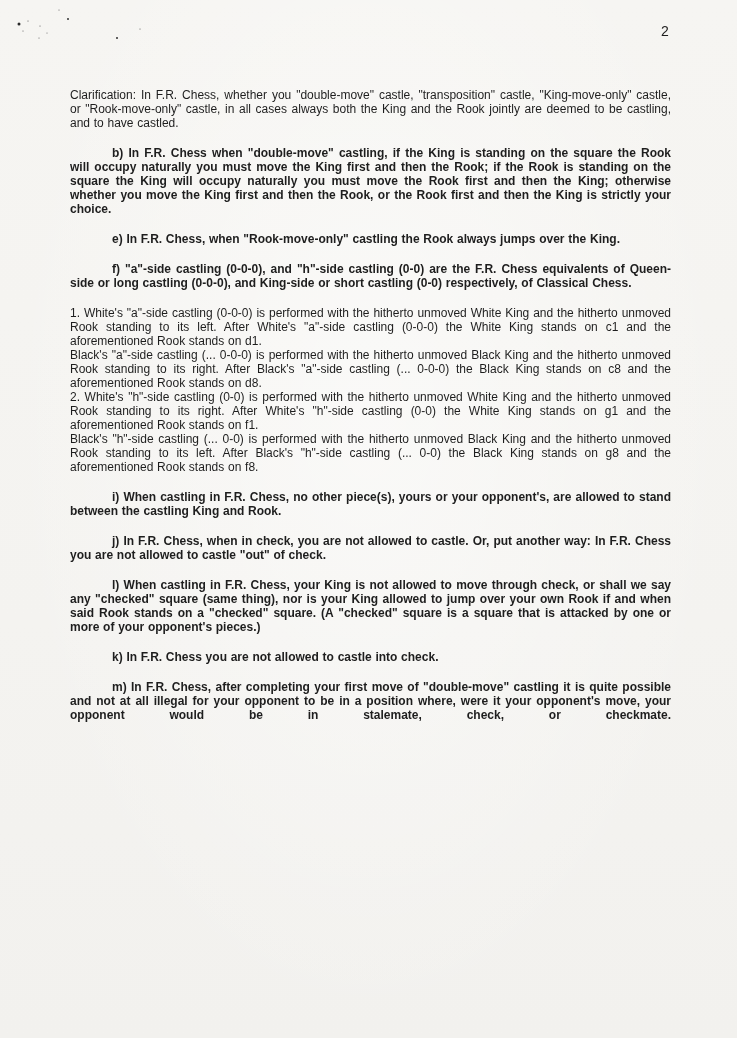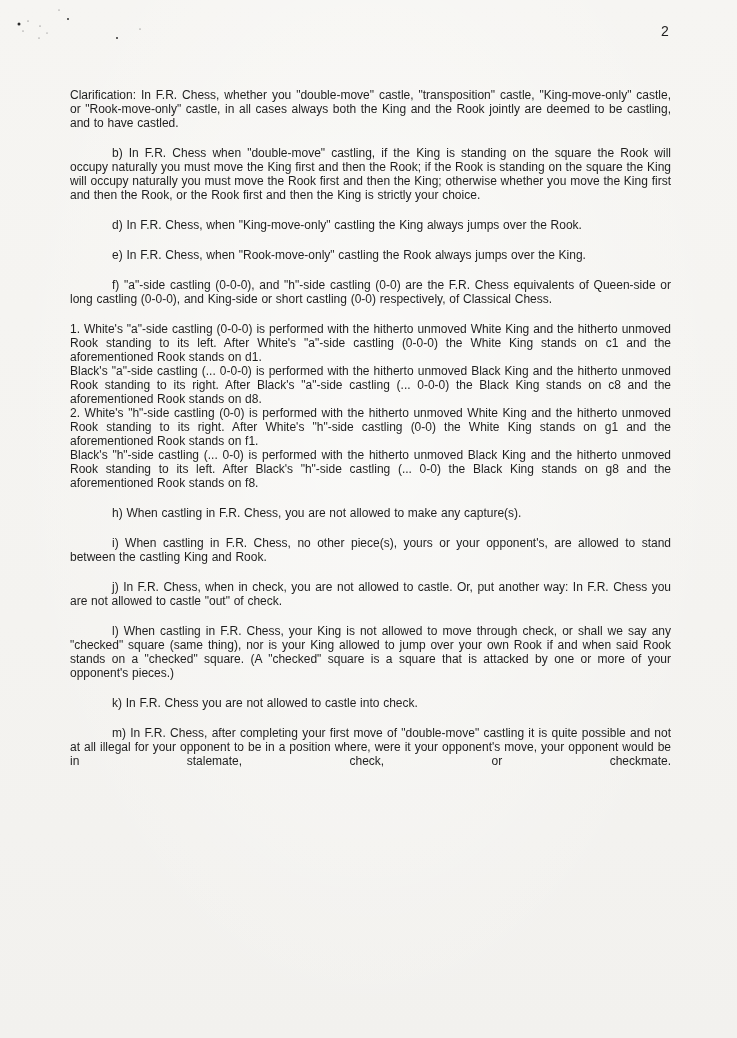--- a/index.html
+++ b/index.html
@@ -30,21 +30,21 @@
     position: absolute;
     left: 70px;
     top: 88px;
     width: 601px;
     font-size: 12px;
     line-height: 14px;
     text-align: justify;
     word-spacing: 0.4px;
   }
   p.para { margin: 0 0 16px 0; }
-  p.para.indent { text-indent: 42px; }
+  p.para.indent { text-indent: 42px; font-weight: bold; }
   p.para.tight { margin-bottom: 0; }
   p.para[data-name="paragraph-item-m"] { text-align-last: justify; }
   .speckles {
     position: absolute;
     left: 0; top: 0;
     width: 2px; height: 2px;
     border-radius: 50%;
     background: transparent;
     box-shadow:
       18px 23px 0 0.5px #2a2a2a,
@@ -63,27 +63,25 @@
 </style>
 </head>
 <body>
 
 <div class="page" data-name="document-page">
   <div class="speckles" data-name="scan-speckles"></div>
   <div class="page-number" data-name="page-number">2</div>
   <div class="body-text" data-name="document-body">
       <p class="para" data-name="paragraph-clarification">Clarification: In F.R. Chess, whether you "double-move" castle, "transposition" castle, "King-move-only" castle, or "Rook-move-only" castle, in all cases always both the King and the Rook jointly are deemed to be castling, and to have castled.</p>
       <p class="para indent" data-name="paragraph-item-b">b) In F.R. Chess when "double-move" castling, if the King is standing on the square the Rook will occupy naturally you must move the King first and then the Rook; if the Rook is standing on the square the King will occupy naturally you must move the Rook first and then the King; otherwise whether you move the King first and then the Rook, or the Rook first and then the King is strictly your choice.</p>
-      <p class="para indent" data-name="paragraph-item-d">d) In F.R. Chess, when "King-move-only" castling the King always jumps over the Rook.</p>
       <p class="para indent" data-name="paragraph-item-e">e) In F.R. Chess, when "Rook-move-only" castling the Rook always jumps over the King.</p>
       <p class="para indent" data-name="paragraph-item-f">f) "a"-side castling (0-0-0), and "h"-side castling (0-0) are the F.R. Chess equivalents of Queen-side or long castling (0-0-0), and King-side or short castling (0-0) respectively, of Classical Chess.</p>
       <p class="para tight" data-name="paragraph-item-g-1-white">1. White's "a"-side castling (0-0-0) is performed with the hitherto unmoved White King and the hitherto unmoved Rook standing to its left. After White's "a"-side castling (0-0-0) the White King stands on c1 and the aforementioned Rook stands on d1.</p>
       <p class="para tight" data-name="paragraph-item-g-1-black">Black's "a"-side castling (... 0-0-0) is performed with the hitherto unmoved Black King and the hitherto unmoved Rook standing to its right. After Black's "a"-side castling (... 0-0-0) the Black King stands on c8 and the aforementioned Rook stands on d8.</p>
       <p class="para tight" data-name="paragraph-item-g-2-white">2. White's "h"-side castling (0-0) is performed with the hitherto unmoved White King and the hitherto unmoved Rook standing to its right. After White's "h"-side castling (0-0) the White King stands on g1 and the aforementioned Rook stands on f1.</p>
       <p class="para" data-name="paragraph-item-g-2-black">Black's "h"-side castling (... 0-0) is performed with the hitherto unmoved Black King and the hitherto unmoved Rook standing to its left. After Black's "h"-side castling (... 0-0) the Black King stands on g8 and the aforementioned Rook stands on f8.</p>
-      <p class="para indent" data-name="paragraph-item-h">h) When castling in F.R. Chess, you are not allowed to make any capture(s).</p>
       <p class="para indent" data-name="paragraph-item-i">i) When castling in F.R. Chess, no other piece(s), yours or your opponent's, are allowed to stand between the castling King and Rook.</p>
       <p class="para indent" data-name="paragraph-item-j">j) In F.R. Chess, when in check, you are not allowed to castle. Or, put another way: In F.R. Chess you are not allowed to castle "out" of check.</p>
       <p class="para indent" data-name="paragraph-item-l">l) When castling in F.R. Chess, your King is not allowed to move through check, or shall we say any "checked" square (same thing), nor is your King allowed to jump over your own Rook if and when said Rook stands on a "checked" square. (A "checked" square is a square that is attacked by one or more of your opponent's pieces.)</p>
       <p class="para indent" data-name="paragraph-item-k">k) In F.R. Chess you are not allowed to castle into check.</p>
       <p class="para indent" data-name="paragraph-item-m">m) In F.R. Chess, after completing your first move of "double-move" castling it is quite possible and not at all illegal for your opponent to be in a position where, were it your opponent's move, your opponent would be in stalemate, check, or checkmate.</p>
     </div>
 </div>
 
 </body></html>

